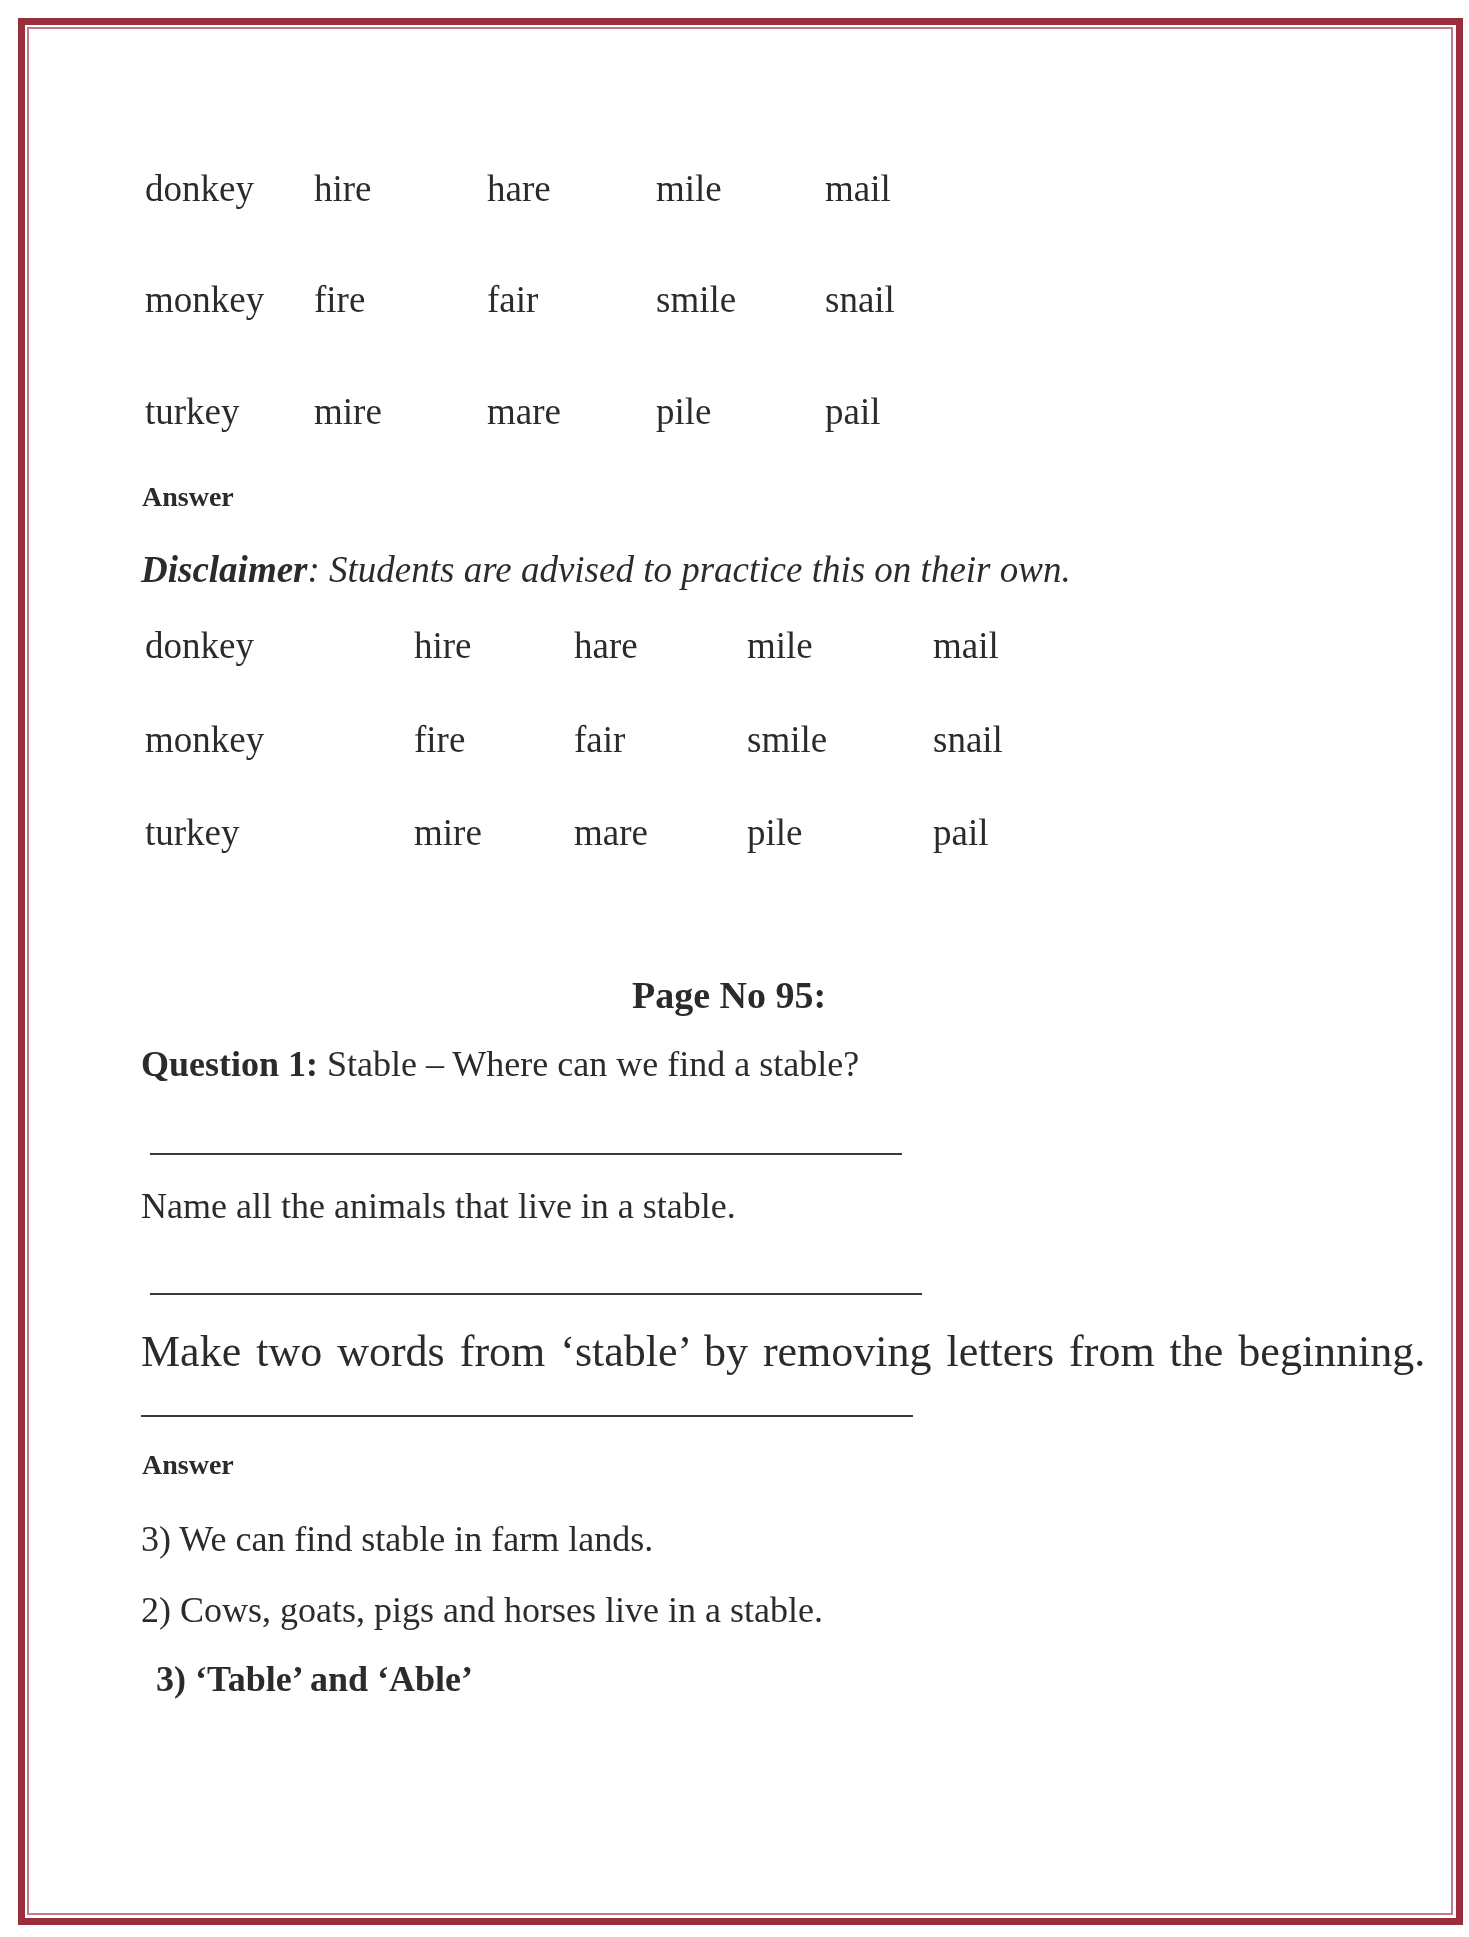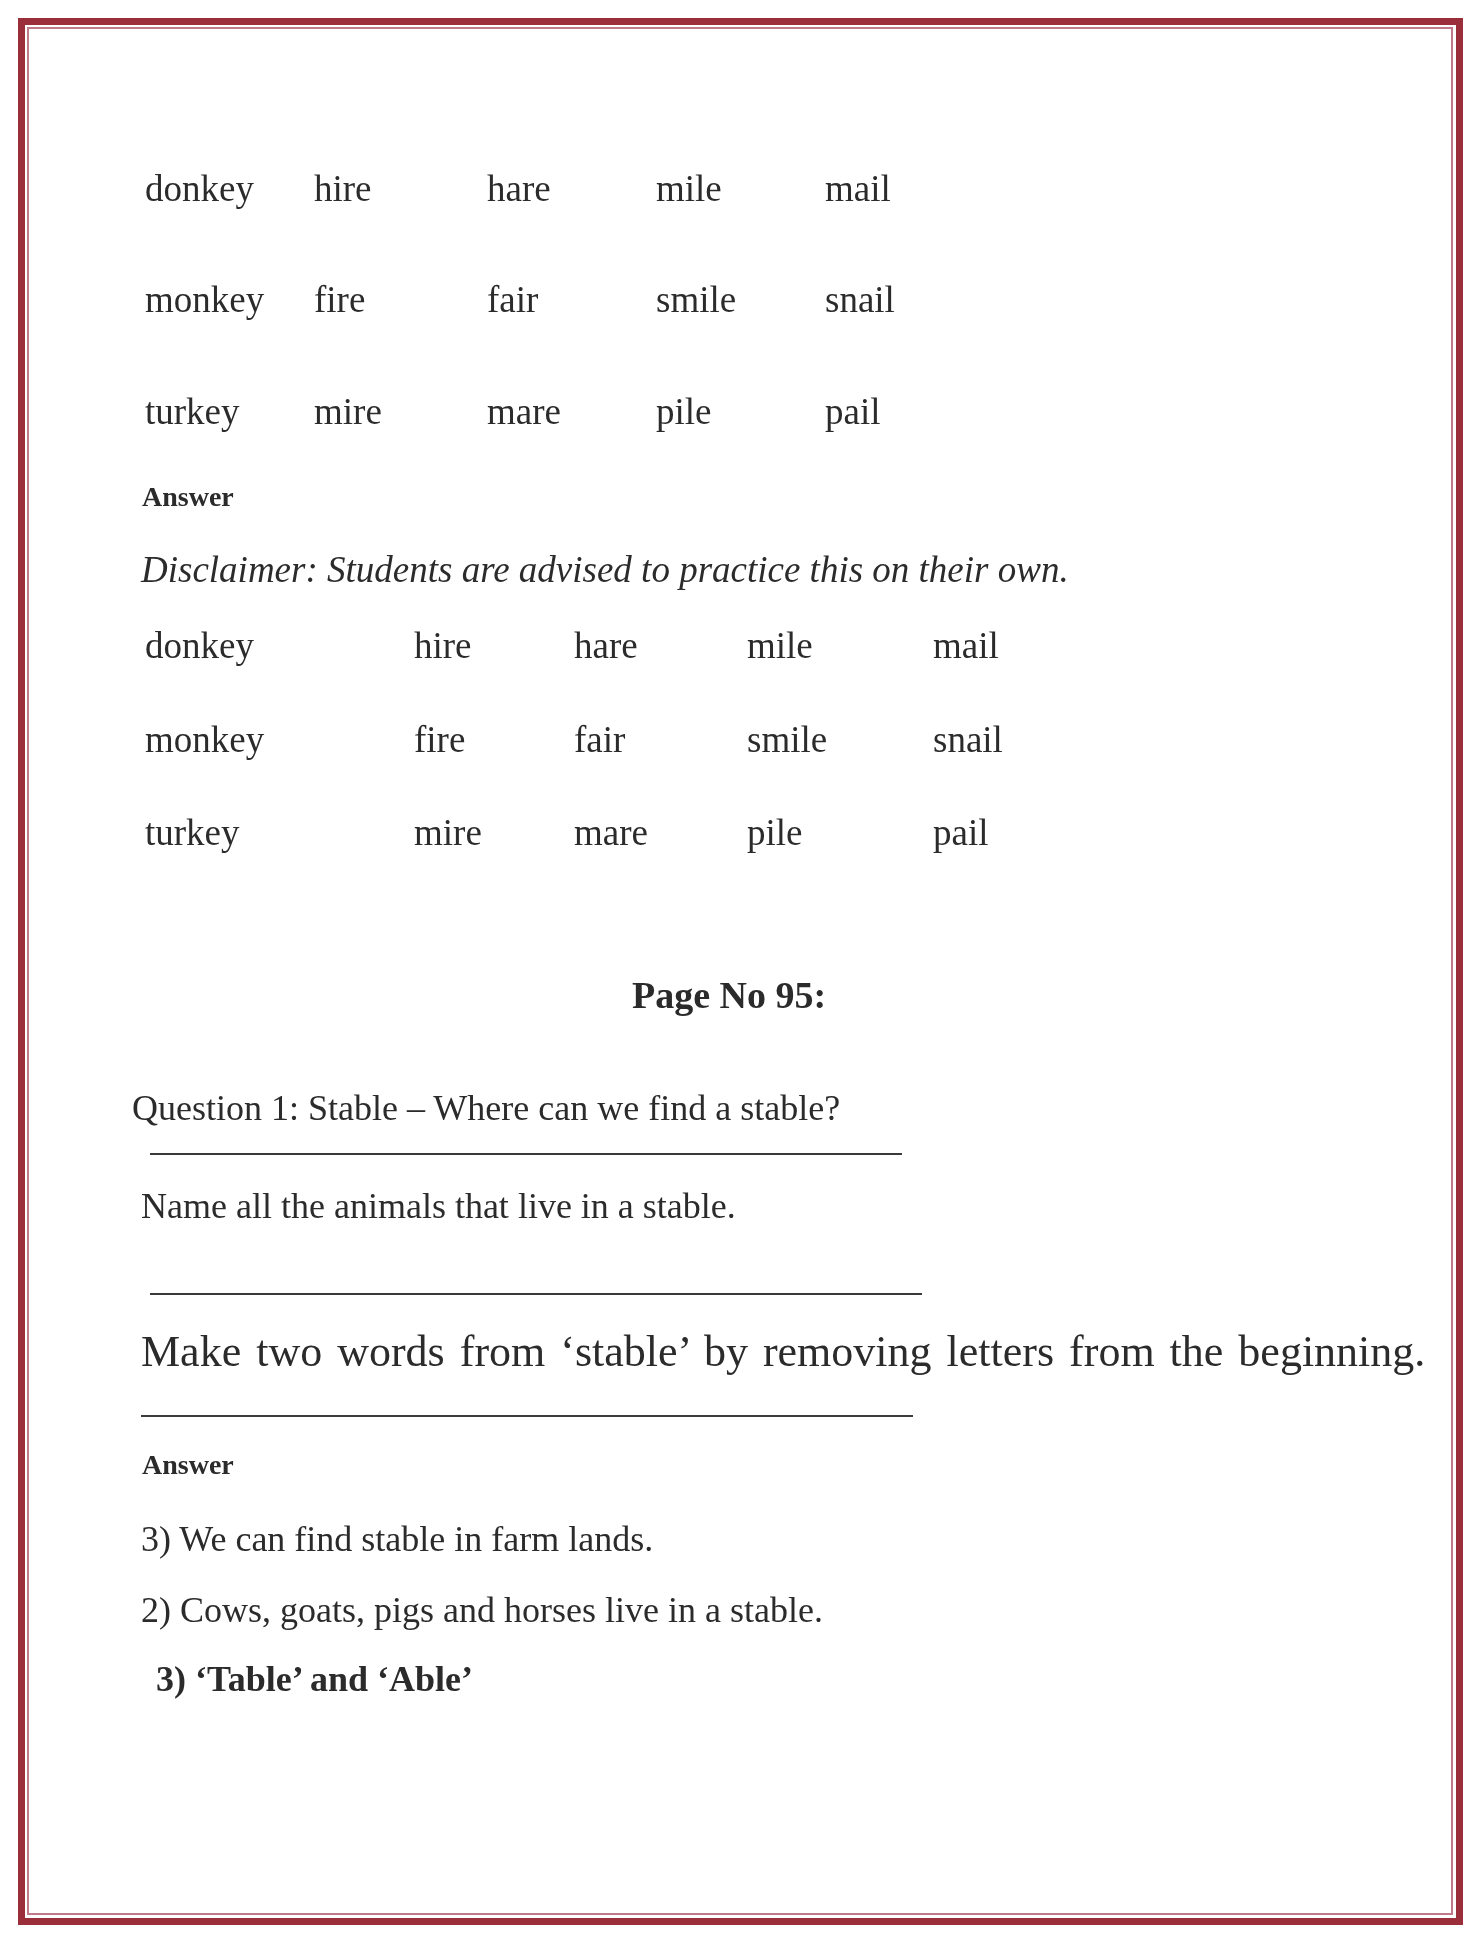--- a/index.html
+++ b/index.html
@@ -13,21 +13,21 @@
     border: 7px solid #9a2e3a;
     box-sizing: border-box;
   }
   .frame-inner {
     position: absolute; left: 27px; top: 27px; right: 16px; bottom: 22px;
     border: 2px solid #c07a8c;
     box-sizing: border-box;
   }
   .abs { position: absolute; white-space: nowrap; line-height: 1; }
   .word { font-size: 37px; }
-  .bold { font-weight: normal; }
+  .bold { font-weight: bold; }
   .ital { font-style: italic; }
   .heading { font-size: 28px; font-weight: bold; }
   .body-text { font-size: 36px; }
   .rule { position: absolute; height: 2px; background: #3a3a3a; }
   .justify { font-size: 44px; word-spacing: 4px; }
 </style>
 </head>
 <body>
 
 <div class="frame-outer"></div>
@@ -73,21 +73,21 @@
 
   <span class="abs word" style="left:145px; top:814px;">turkey</span>
   <span class="abs word" style="left:414px; top:814px;">mire</span>
   <span class="abs word" style="left:574px; top:814px;">mare</span>
   <span class="abs word" style="left:747px; top:814px;">pile</span>
   <span class="abs word" style="left:933px; top:814px;">pail</span>
 </div>
 
 <div class="abs heading" style="left:632px; top:976px; font-size:38px;">Page No 95:</div>
 
-<div class="abs body-text" style="left:132px; top:1046px;margin-top:44px;">
+<div class="abs body-text" style="left:141px; top:1046px;">
   <span class="bold">Question 1:</span><span> Stable – Where can we find a stable?</span>
 </div>
 <div class="rule" style="left:150px; top:1153px; width:752px;"></div>
 
 <div class="abs body-text" style="left:141px; top:1188px;">Name all the animals that live in a stable.</div>
 <div class="rule" style="left:150px; top:1293px; width:772px;"></div>
 
 <div class="abs justify" style="left:141px; top:1330px;">Make two words from ‘stable’ by removing letters from the beginning.</div>
 <div class="rule" style="left:141px; top:1415px; width:772px;"></div>
 

